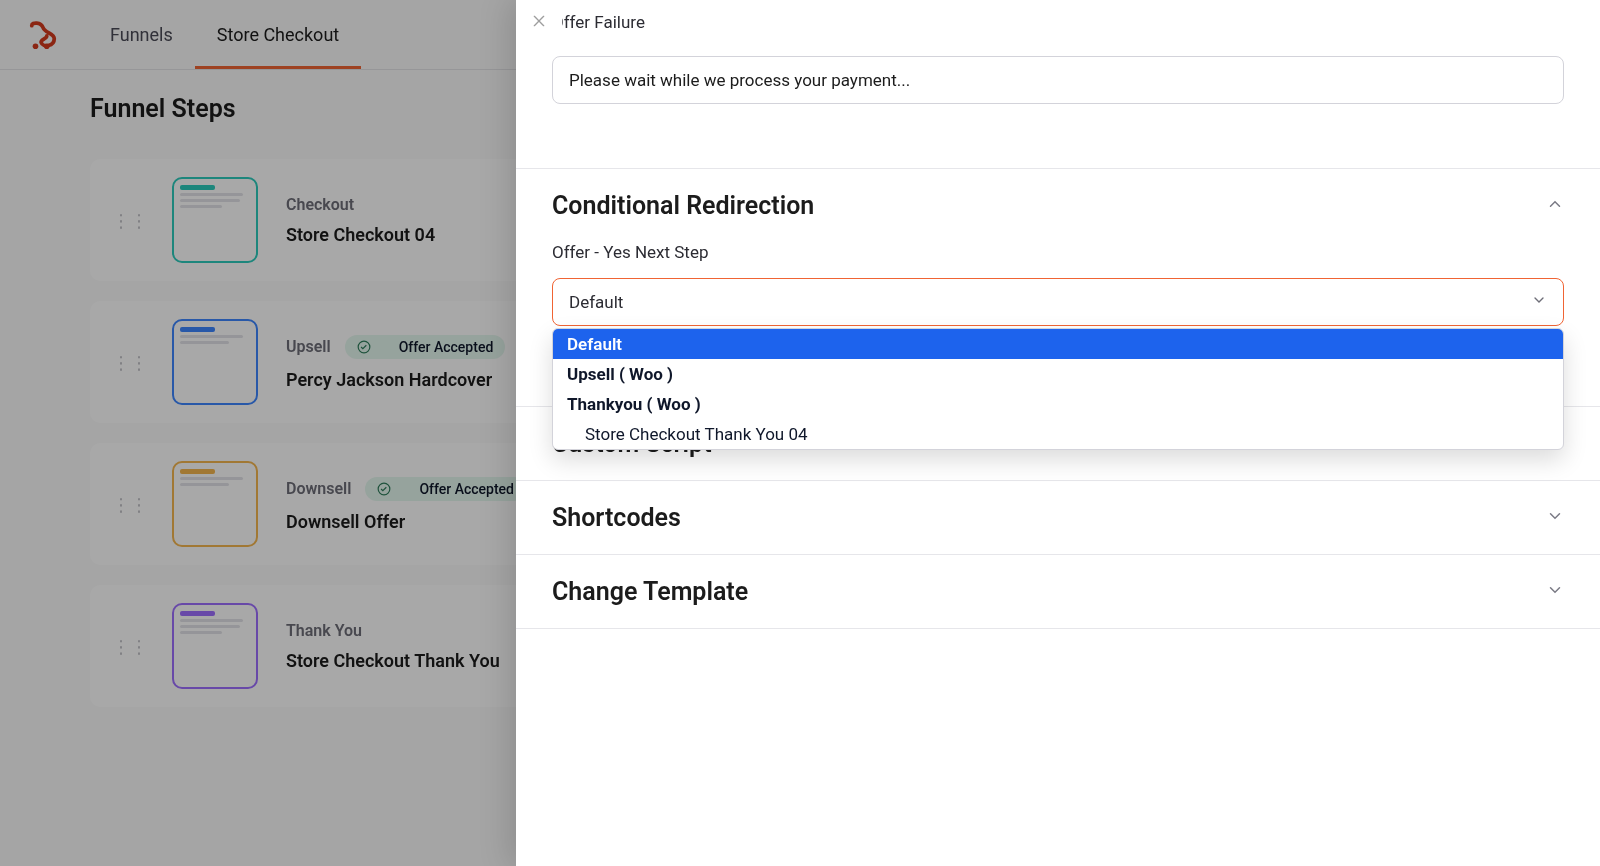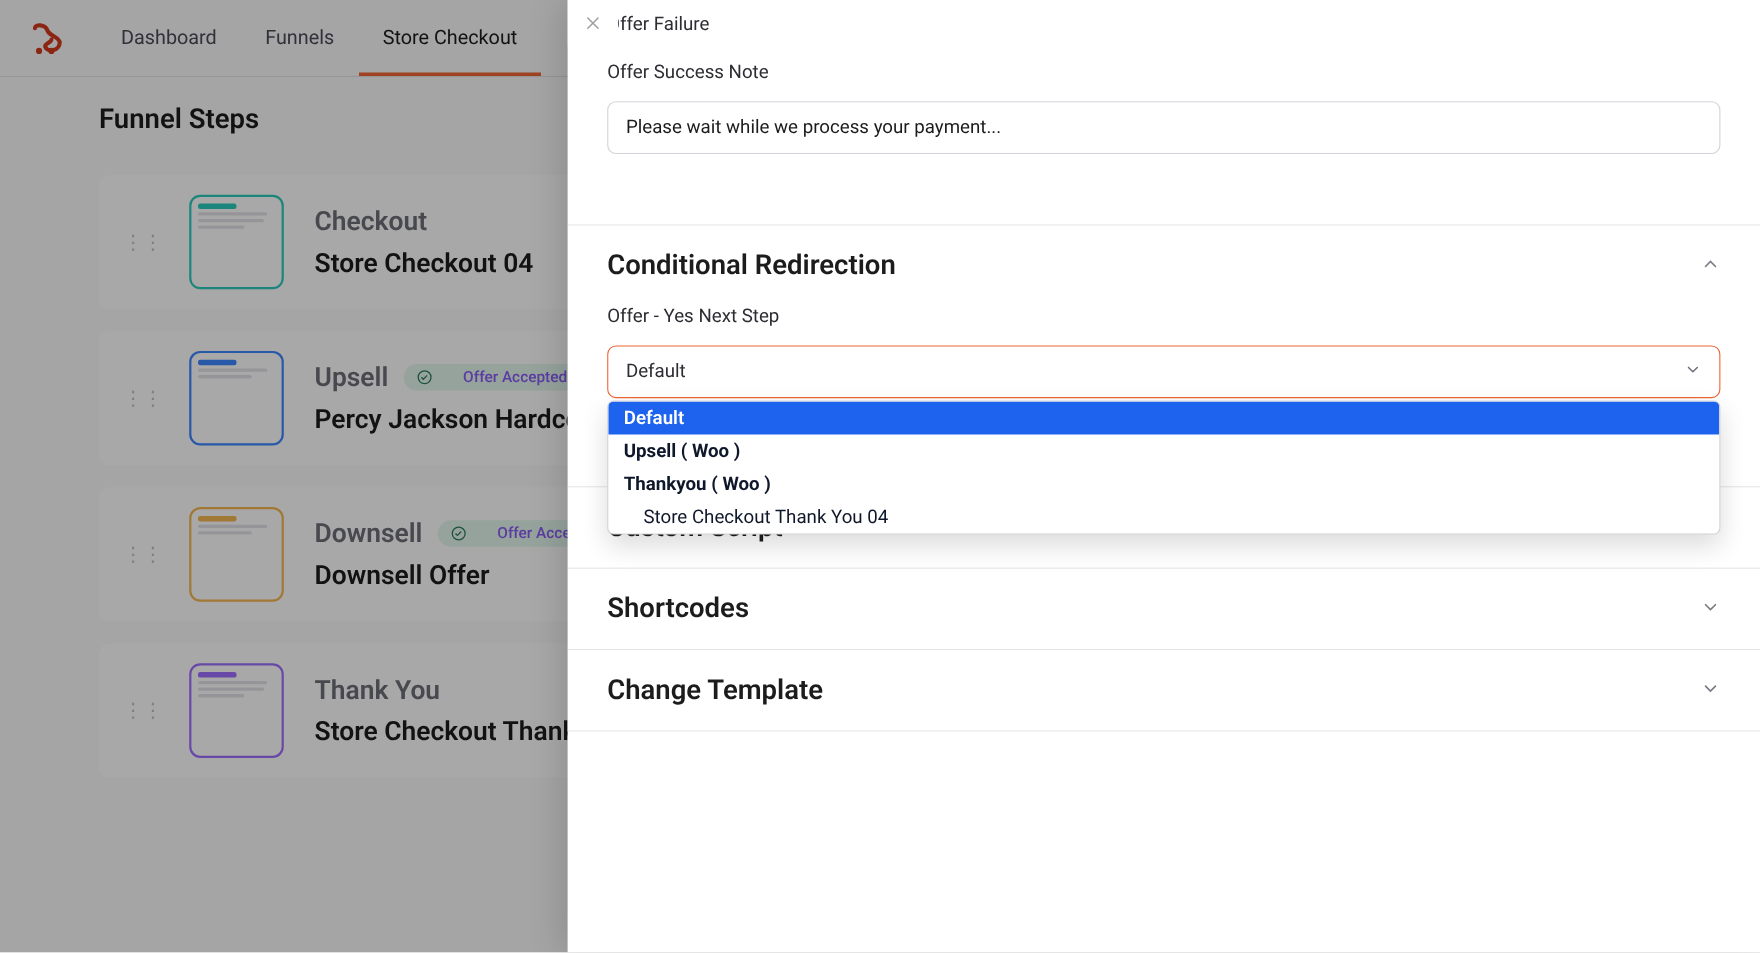--- a/index.html
+++ b/index.html
@@ -20,24 +20,24 @@
   .thumb { width:86px; height:86px; border-radius:10px; display:flex; flex-direction:column; justify-content:flex-start; padding:6px; margin-right:28px; }
   .thumb.t-checkout { border:2px solid #2dcbbc;}
   .thumb.t-upsell   { border:2px solid #3d86ff;}
   .thumb.t-downsell { border:2px solid #f5b650;}
   .thumb.t-thankyou { border:2px solid #9f70ff;}
   .thumb-inner { display:flex; flex-direction:column; gap:3px; }
   .thumb-bar  { height:5px; border-radius:2px; }
   .thumb-line { height:3px; border-radius:2px; background:#e3e3e8; }
   .step-text { display:flex; flex-direction:column; gap:10px; }
   .meta-row { display:flex; align-items:center; gap:14px; flex-wrap:wrap; }
-  .step-type { font-size:24px; font-weight:600; color:#6e6e78; }
-  .step-title { font-size:24px; font-weight:600; color:#1c1c1c; }
+  .step-type { font-size:16px; font-weight:600; color:#6e6e78; }
+  .step-title { font-size:18px; font-weight:600; color:#1c1c1c; }
   .pill { display:inline-flex; align-items:center; gap:6px; font-size:14px; font-weight:500; padding:4px 12px; border-radius:999px; }
-  .pill.green  { background:#e4f7ee; color:#8b5cf6;gap:28px; }
+  .pill.green  { background:#e4f7ee; color:#0f172a;gap:28px; }
   .pill.orange { background:#fbeee7; color:#cd6a3e; }
   .pill svg { display:block; }
   
   .overlay { position:absolute; inset:0; background:rgba(0,0,0,0.34); }
   
   .drawer { position:absolute; top:0; right:0; width:1084px; height:100%; background:#ffffff; display:flex; flex-direction:column; box-shadow:-6px 0 30px rgba(0,0,0,0.15); overflow:hidden; }
   .drawer-close { position:absolute; top:0; left:0; width:46px; height:42px; background:#fff; display:flex; align-items:center; justify-content:center; cursor:pointer; color:#9e9e9e; border-bottom-right-radius:4px; }
   .drawer-body { padding:12px 36px 0 36px; width:100%; }
   .form-group { margin-bottom:24px; }
   .form-label { font-size:17px; color:#2c2c33; margin-bottom:16px; display:block; }
@@ -64,21 +64,20 @@
 
 <div class="topnav">
   <div class="logo">
     <svg viewBox="0 0 32 32" width="30" height="30">
       <path d="M4 6 C4 2,14 2,16 8 C18 14,28 14,28 20 C28 28,16 30,14 24 C13 21,20 20,20 17" fill="none" stroke="#d43a1e" stroke-width="4" stroke-linecap="round"></path>
       <circle cx="8" cy="28" r="3" fill="#d43a1e"></circle>
       <circle cx="20" cy="28" r="3" fill="#d43a1e"></circle>
     </svg>
   </div>
   <div class="navlinks">
-    <div class="navlink">Dashboard</div>
     <div class="navlink">Funnels</div>
     <div class="navlink active">Store Checkout</div>
   </div>
 </div>
 
 <div class="page">
   <h1>Funnel Steps</h1>
   <div class="steps">
 
     <div class="step-card">
@@ -191,21 +190,20 @@
       </svg>
   </div>
 
   <div class="drawer-body">
 
     <div class="form-group">
       <label class="form-label">Offer Failure</label>
     </div>
 
     <div class="form-group">
-      <label class="form-label">Offer Success Note</label>
       <input class="text-input" value="Please wait while we process your payment..." style="">
     </div>
     <div class="spacer40"></div>
 
     <div class="section">
       <div class="section-head">
         <span class="section-title">Conditional Redirection</span>
         <span class="chev">
           <svg width="18" height="18" viewBox="0 0 24 24">
               <path d="M6 15l6-6 6 6" fill="none" stroke="#7a7a85" stroke-width="2" stroke-linecap="round"></path>

